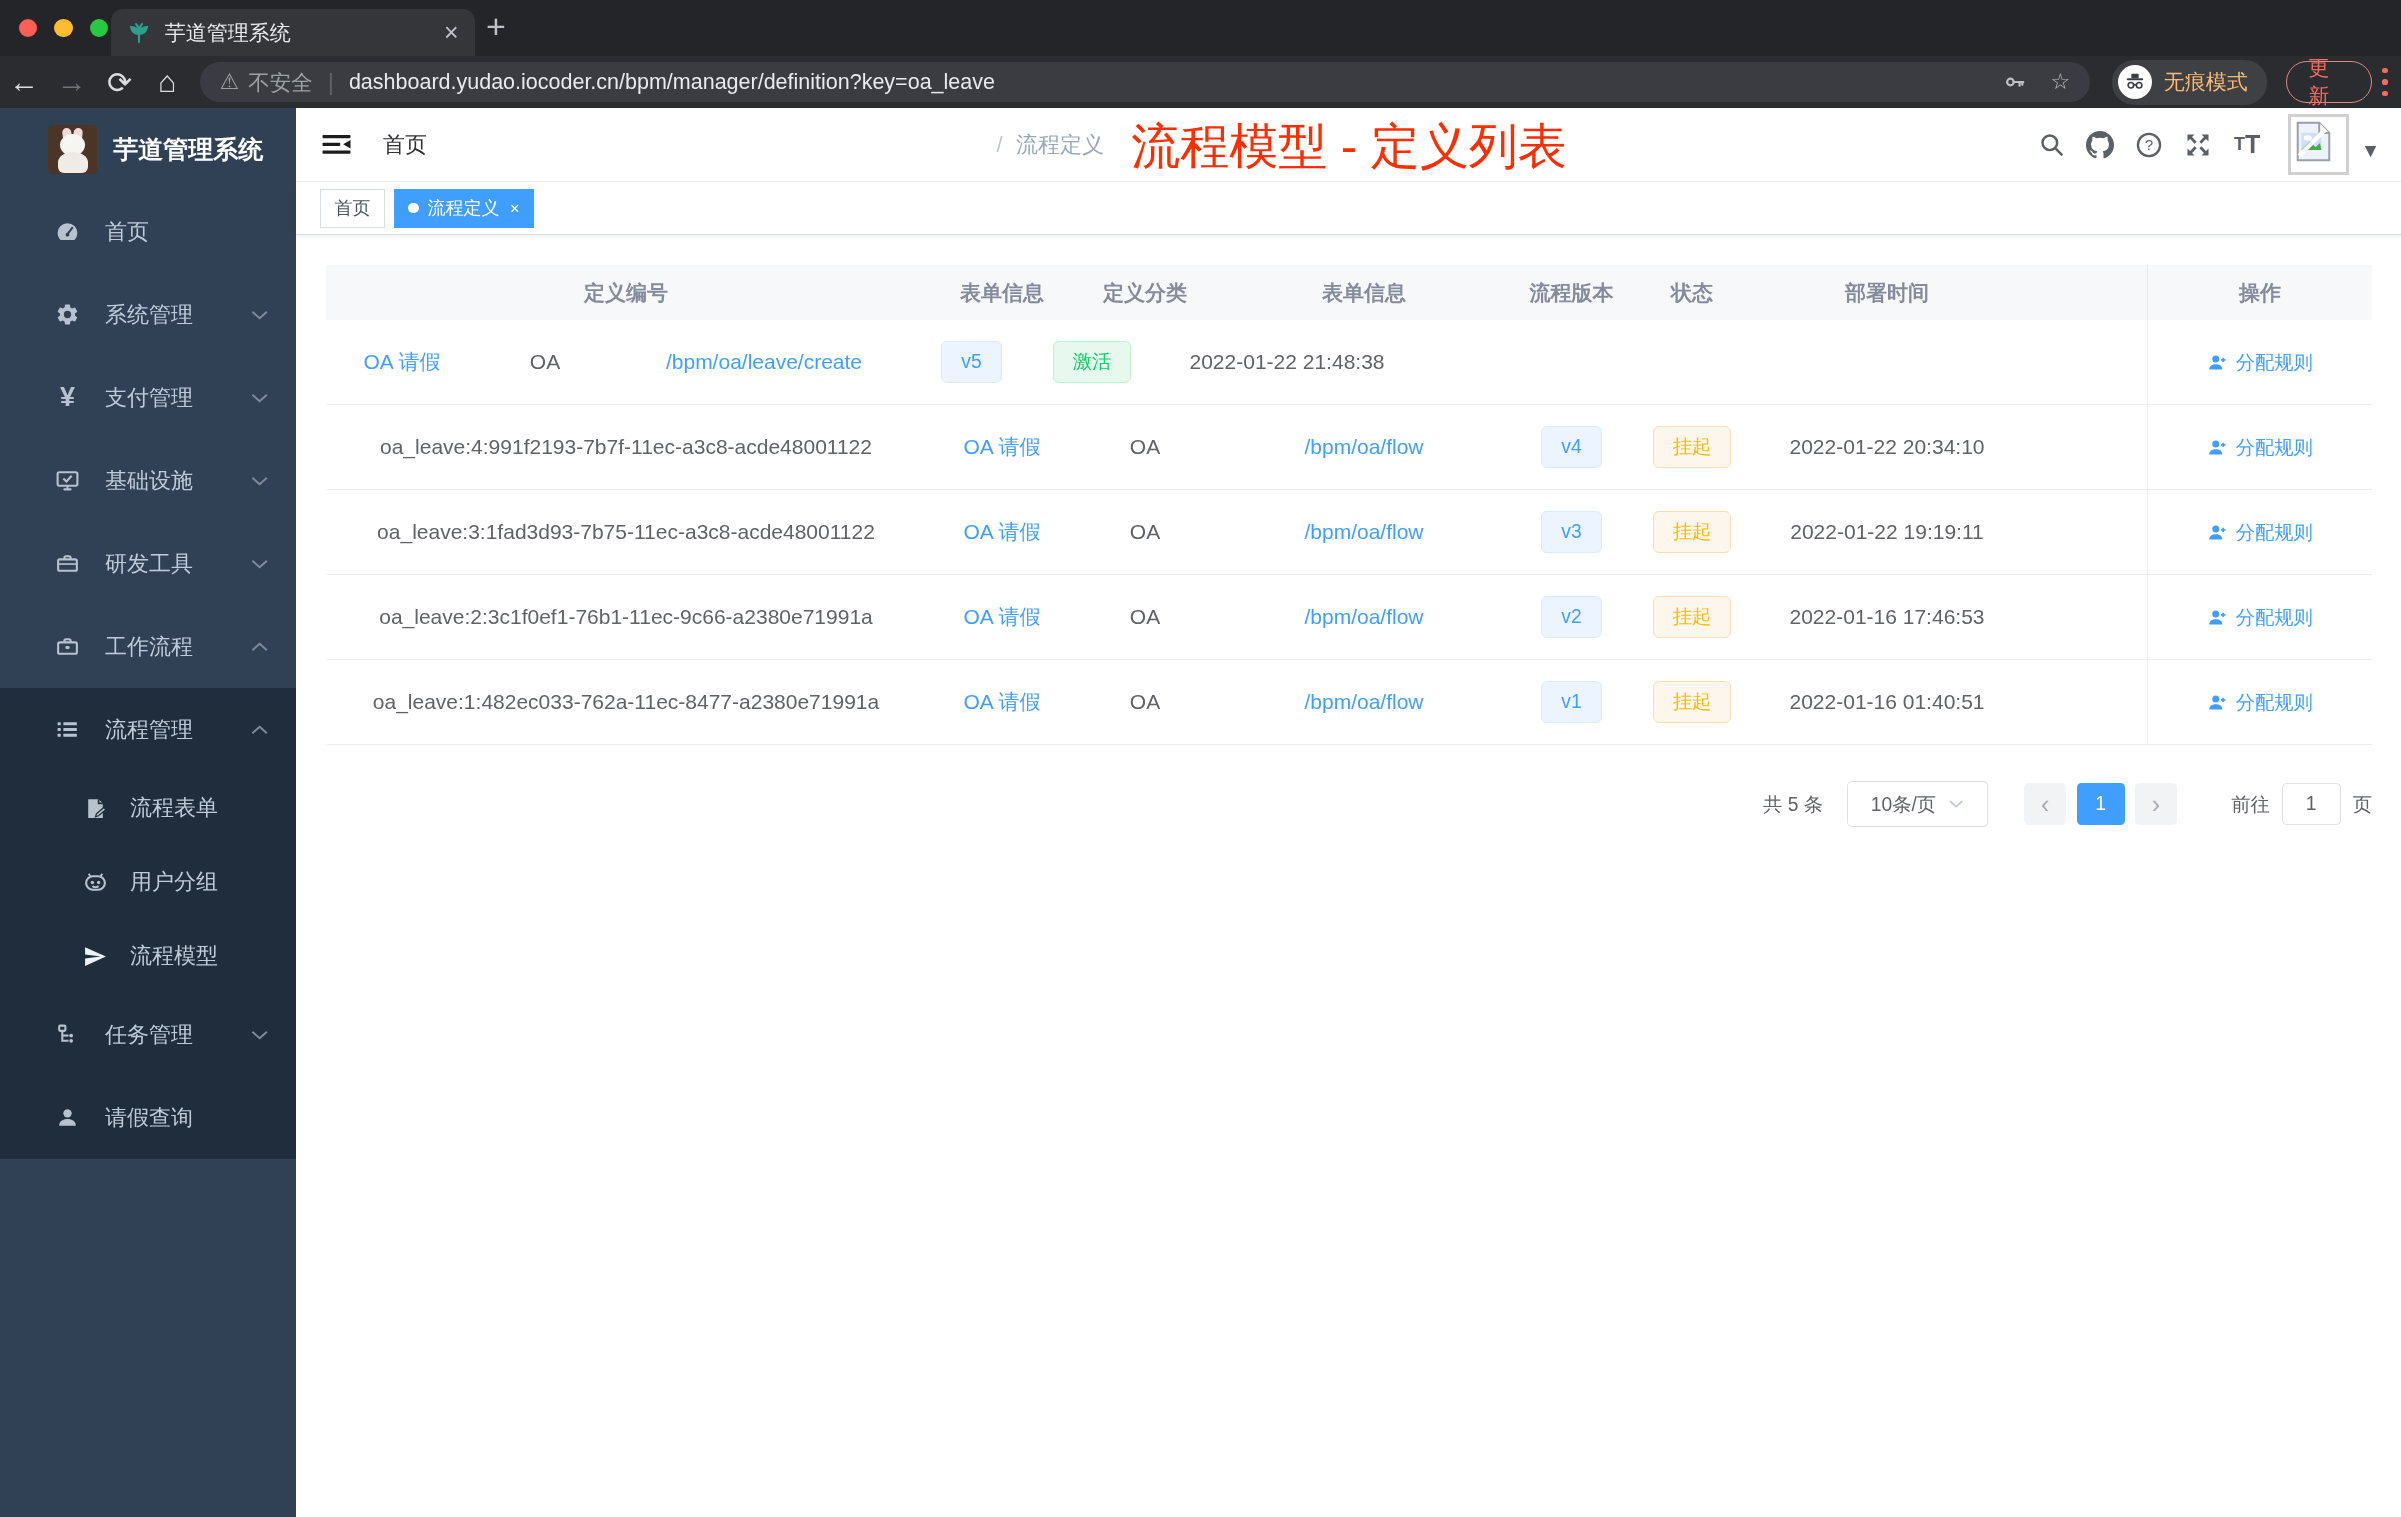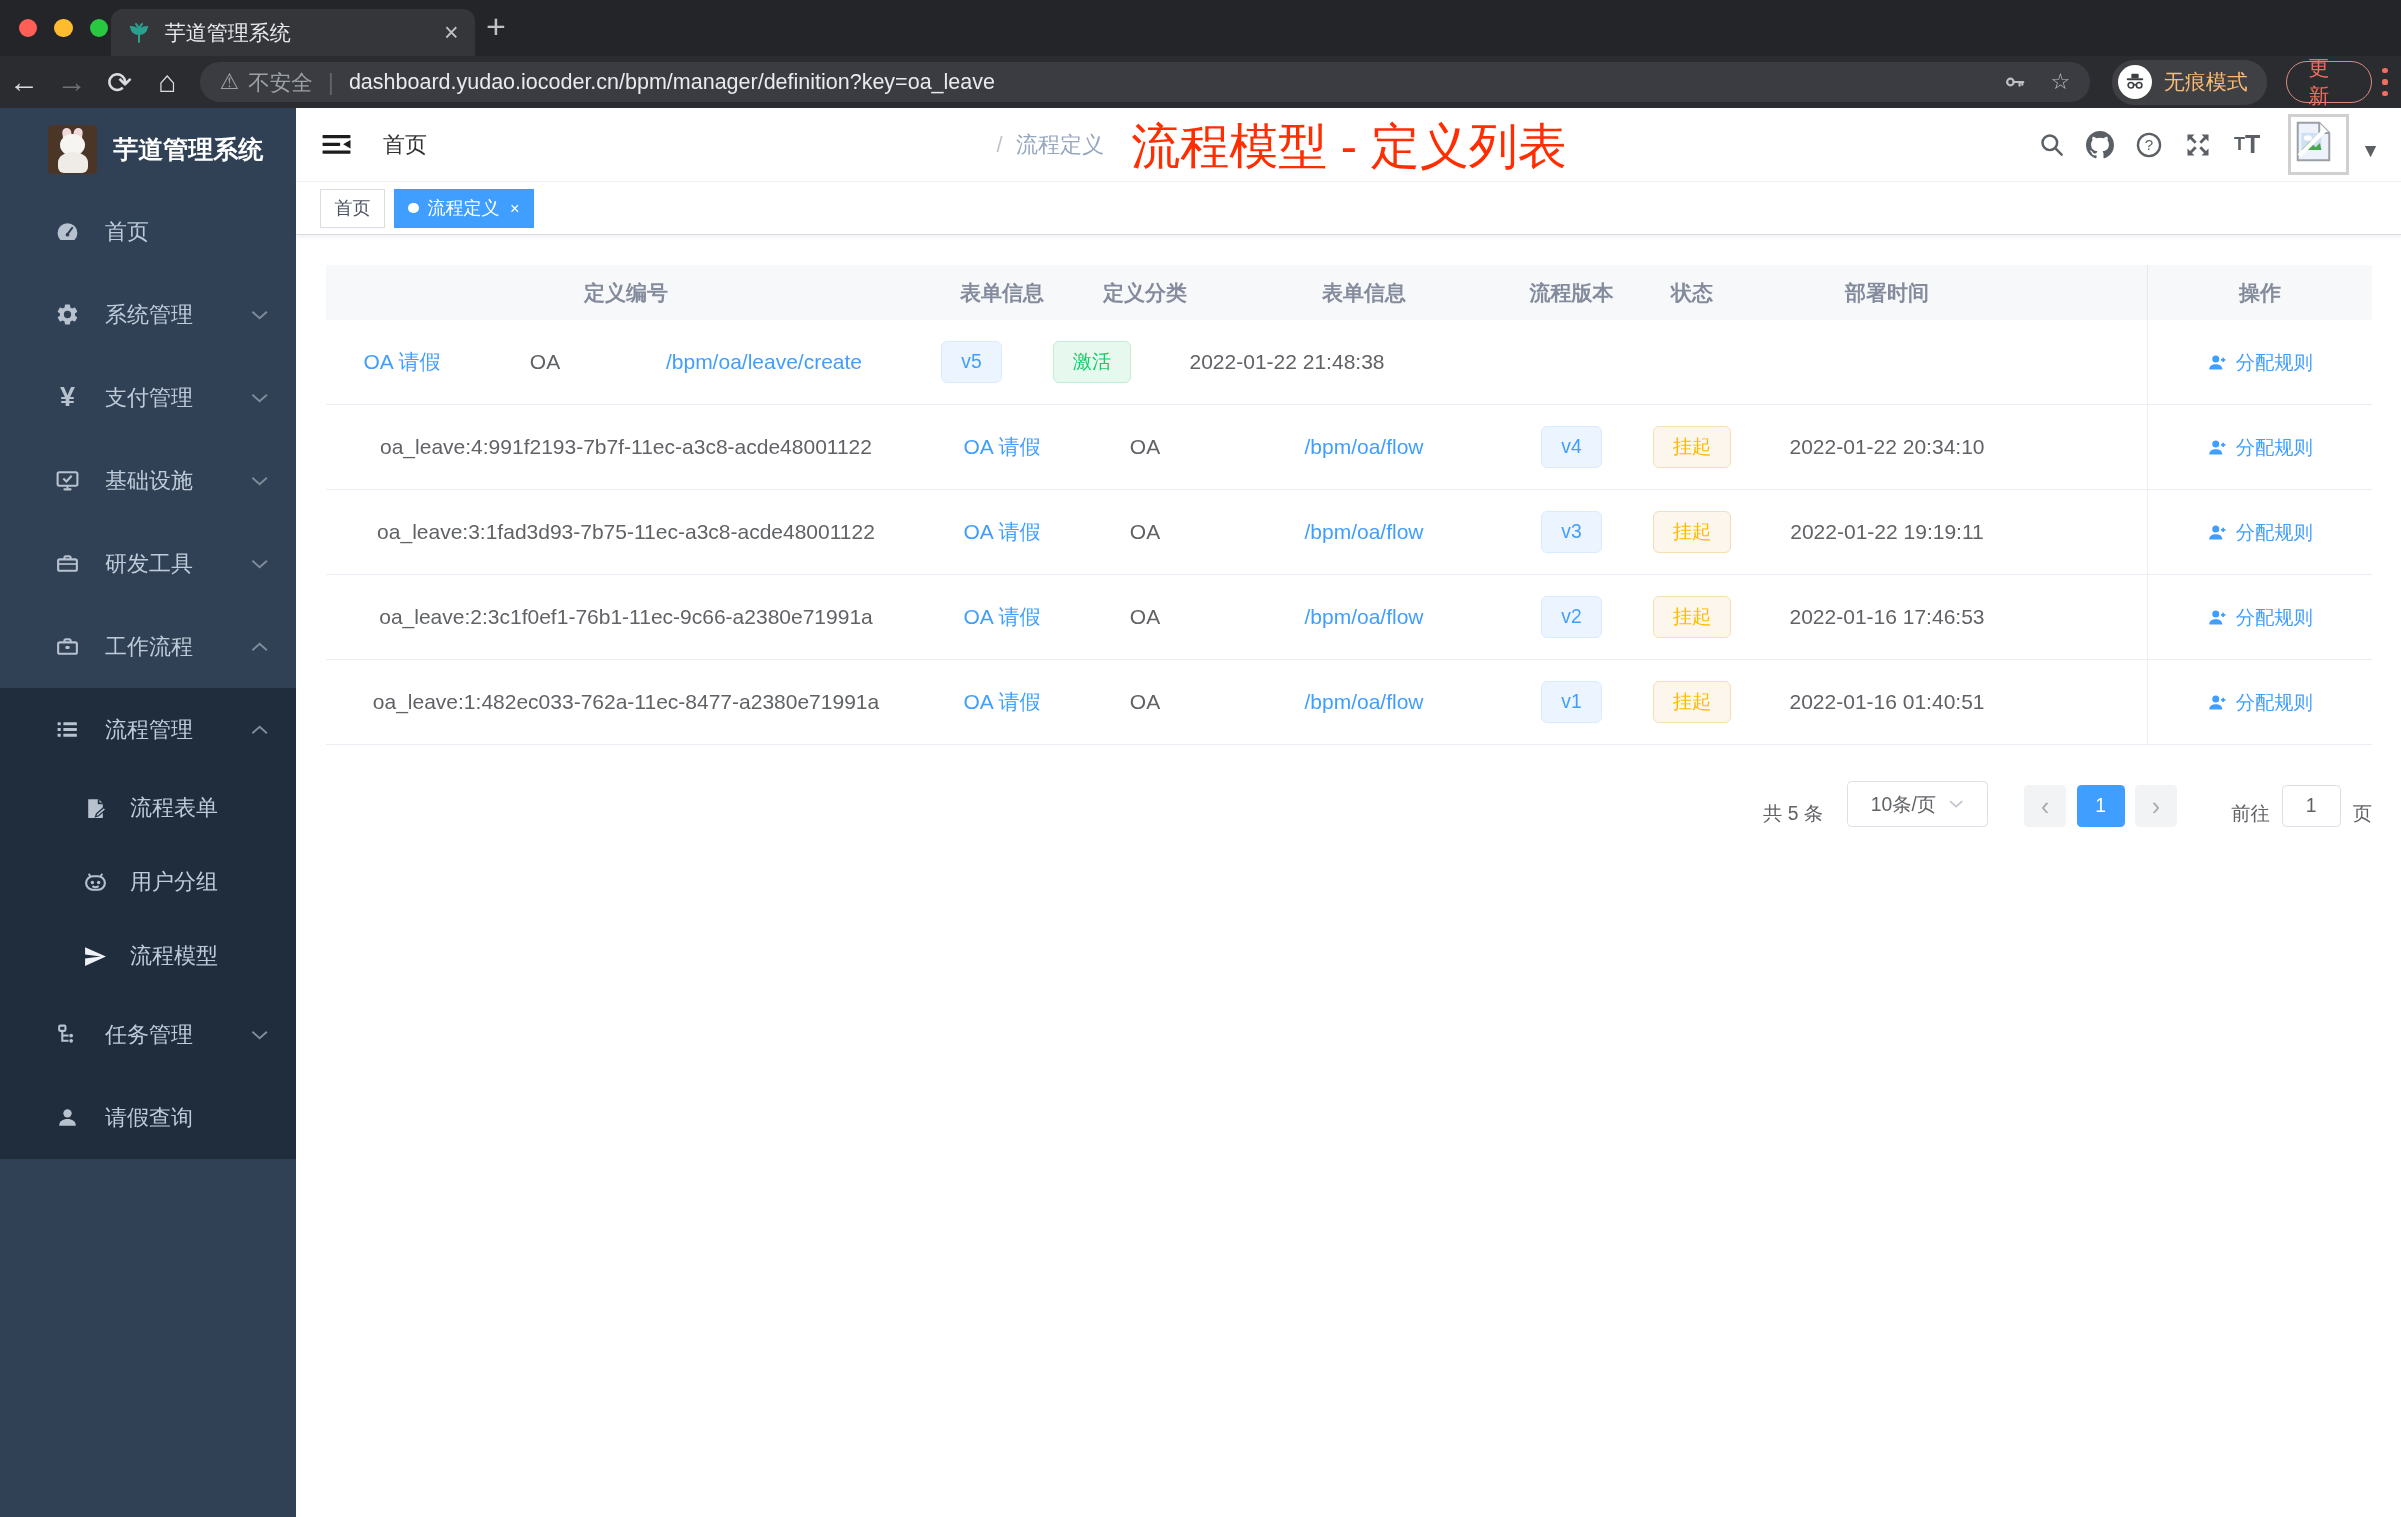--- a/index.html
+++ b/index.html
@@ -95,21 +95,21 @@
   .c6{width:130px}.c7{width:260px}.cfill{flex:1}.c8{width:225px; border-left:0.7px solid #ebeef5;}
   .thead .c8 { border-left:0.7px solid #e4e7ed; }
   a.blue { color:#409eff; text-decoration:none; }
   .tag { display:inline-block; height:42px; line-height:40px; padding:0 19px; border-radius:6px; font-size:19.3px; }
   .tag-ver { background:#ecf5ff; border:0.7px solid #d9ecff; color:#409eff; }
   .tag-ok { background:#e7f9ef; border:0.7px solid #bff0d2; color:#13ce66; }
   .tag-warn { background:#fdf6ec; border:0.7px solid #f6e0b3; color:#ffba00; }
   .action-link { display:flex; align-items:center; gap:7.4px; color:#409eff; font-size:19.3px; }
 
   
-  .pager { margin-top:36px; display:flex; align-items:flex-end; justify-content:flex-end; font-size:19.3px; color:#606266; }
+  .pager { margin-top:36px; display:flex; align-items:center; justify-content:flex-end; font-size:19.3px; color:#606266; }
   .pg-total { margin-right:24px; }
   .pg-size { width:141px; height:46px; border:0.7px solid #dcdfe6; border-radius:4.5px; display:flex;
     align-items:center; justify-content:center; gap:12px; color:#606266; margin-right:31px; background:#fff; }
   .pg-btn { width:42px; height:42px; background:#f2f3f5; border-radius:4.5px; display:flex; align-items:center;
     justify-content:center; font-size:25px; color:#a8abb2; margin:0 5.2px; }
   .pg-cur { width:48px; height:42px; background:#409eff; color:#fff; border-radius:4.5px; display:flex;
     align-items:center; justify-content:center; margin:0 5.2px; }
   .pg-goto { margin-left:49px; margin-right:12px; }
   .pg-input { width:59px; height:42px; border:0.7px solid #dcdfe6; border-radius:4.5px; text-align:center;
     font-size:19.3px; color:#606266; margin-right:12px; font-family:inherit; }

